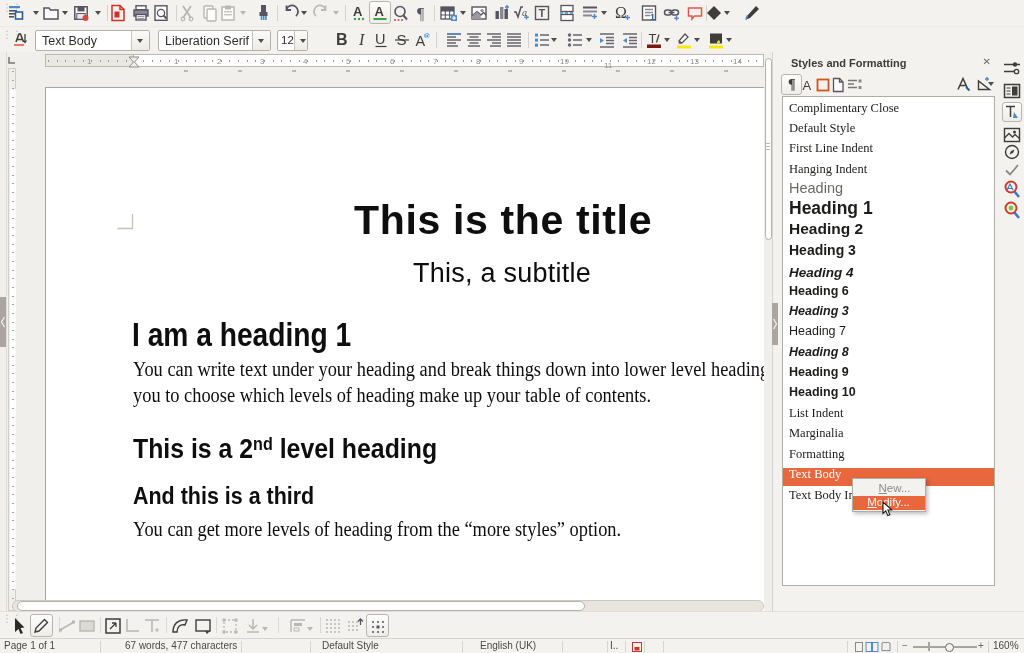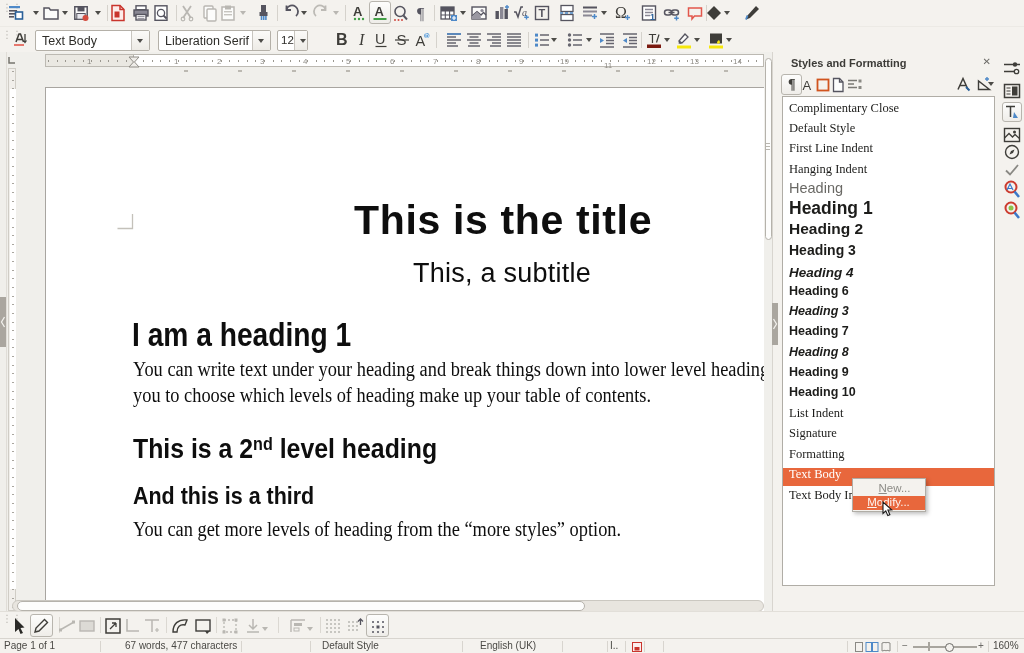--- a/index.html
+++ b/index.html
@@ -395,26 +395,26 @@
     <div class="pitem" style="top:23.9px;font-size:12.5px;font-family:'Liberation Serif',serif">Default Style</div>
     <div class="pitem" style="top:44.4px;font-size:12.5px;font-family:'Liberation Serif',serif">First Line Indent</div>
     <div class="pitem" style="top:64.9px;font-size:12.5px;font-family:'Liberation Serif',serif">Hanging Indent</div>
     <div class="pitem" style="top:82.9px;font-size:14.5px;color:#6a6965">Heading</div>
     <div class="pitem" style="top:101.2px;font-size:17.5px;font-weight:bold">Heading 1</div>
     <div class="pitem" style="top:123px;font-size:15.5px;font-weight:bold">Heading 2</div>
     <div class="pitem" style="top:144.8px;font-size:14px;font-weight:bold">Heading 3</div>
     <div class="pitem" style="top:168px;font-size:13.5px;font-weight:bold;font-style:italic">Heading 4</div>
     <div class="pitem" style="top:186.7px;font-size:12.5px;font-weight:bold">Heading 6</div>
     <div class="pitem" style="top:207.2px;font-size:12.5px;font-weight:bold;font-style:italic">Heading 3</div>
-    <div class="pitem" style="top:227.2px;font-size:12.5px;font-weight:bold">Heading 7</div>
+    <div class="pitem" style="top:227.2px;font-size:12.5px;font-weight:normal">Heading 7</div>
     <div class="pitem" style="top:247.7px;font-size:12.5px;font-weight:bold;font-style:italic">Heading 8</div>
     <div class="pitem" style="top:267.7px;font-size:12.5px;font-weight:bold">Heading 9</div>
     <div class="pitem" style="top:288.2px;font-size:12.5px;font-weight:bold">Heading 10</div>
     <div class="pitem" style="top:308.9px;font-size:12.5px;font-family:'Liberation Serif',serif">List Indent</div>
-    <div class="pitem" style="top:329.4px;font-size:12.5px;font-family:'Liberation Serif',serif">Signature</div>
+    <div class="pitem" style="top:329.4px;font-size:12.5px;font-family:'Liberation Serif',serif">Marginalia</div>
     <div class="pitem" style="top:349.9px;font-size:12.5px;font-family:'Liberation Serif',serif">Formatting</div>
     <div style="position:absolute;left:0;top:371px;width:213px;height:17.5px;background:#e8673c"></div>
     <div class="pitem" style="top:370.4px;font-size:12.5px;font-family:'Liberation Serif',serif;color:#fff">Text Body</div>
     <div class="pitem" style="top:390.9px;font-size:12.5px;font-family:'Liberation Serif',serif">Text Body Indent</div>
   </div>
 </div>
 <div id="ctxmenu">
   <div style="position:absolute;left:0;top:3px;width:84px;text-align:center;color:#8d8c87"><span style="text-decoration:underline">N</span>ew...</div>
   <div style="position:absolute;left:0px;top:17px;width:72px;height:14px;background:#e8673c"></div>
   <div style="position:absolute;left:0;top:17.5px;width:72px;text-align:center;color:#fdf4f0"><span style="text-decoration:underline">M</span>odify...</div>

